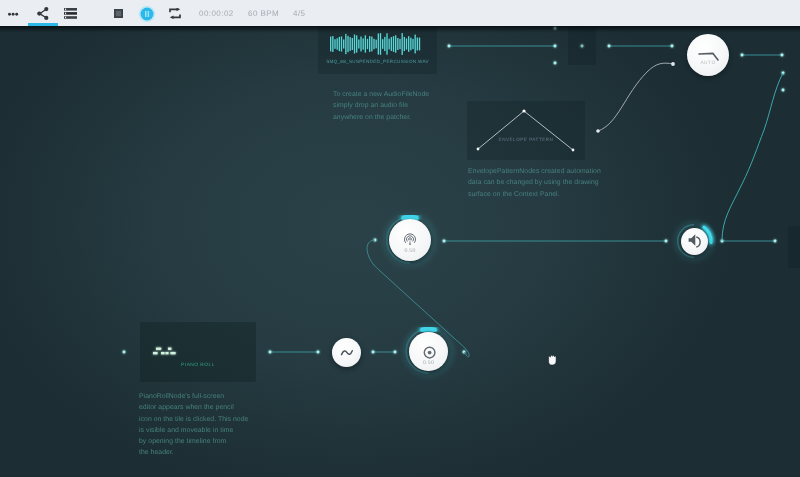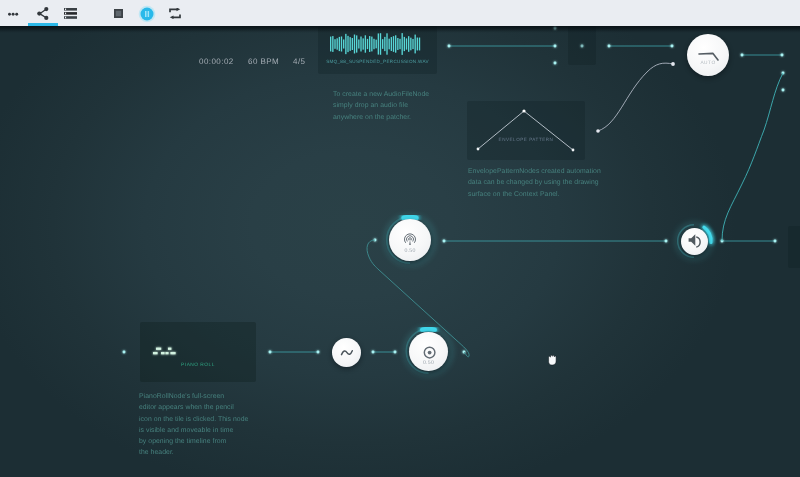--- a/index.html
+++ b/index.html
@@ -3,21 +3,21 @@
 <meta charset="utf-8">
 <title>Patcher</title>
 <style>
   html,body{margin:0;padding:0;}
   body{width:800px;height:477px;overflow:hidden;font-family:"Liberation Sans",sans-serif;background:#1a2930;-webkit-font-smoothing:antialiased;text-rendering:geometricPrecision;}
   #app{position:relative;width:800px;height:477px;overflow:hidden;}
 
   
   #toolbar{position:absolute;left:0;top:0;width:800px;height:26px;background:#eaedf2;z-index:40;}
   .tb-btn{position:absolute;top:0;height:26px;width:30px;display:flex;align-items:center;justify-content:center;cursor:pointer;}
-  .tb-txt{position:absolute;top:0;height:26px;display:flex;align-items:center;font-size:8px;color:#a4acb4;letter-spacing:.45px;margin-top:48px;}
+  .tb-txt{position:absolute;top:0;height:26px;display:flex;align-items:center;font-size:8px;color:#a4acb4;letter-spacing:.45px;}
   #tb-underline{position:absolute;height:3px;background:#2bb8e8;top:23px;left:28px;width:30px;}
   #tb-shadow{position:absolute;left:0;top:26px;width:800px;height:7px;z-index:30;pointer-events:none;
     background:linear-gradient(to bottom, rgba(5,12,16,.82) 0%, rgba(5,12,16,.55) 40%, rgba(5,12,16,.18) 72%, rgba(5,12,16,0) 100%);}
 
   
   #canvas{position:absolute;left:0;top:26px;width:800px;height:451px;overflow:hidden;
     background:#1c2e34;}
   #bg1{position:absolute;inset:0;background:radial-gradient(ellipse 48% 62% at 44% 44%, #2a4147 0%, #293f46 26%, #253a41 54%, #203339 78%, #1c2e34 100%);}
 
   .tile{position:absolute;background:rgba(13,26,32,.26);border-radius:2px;}

